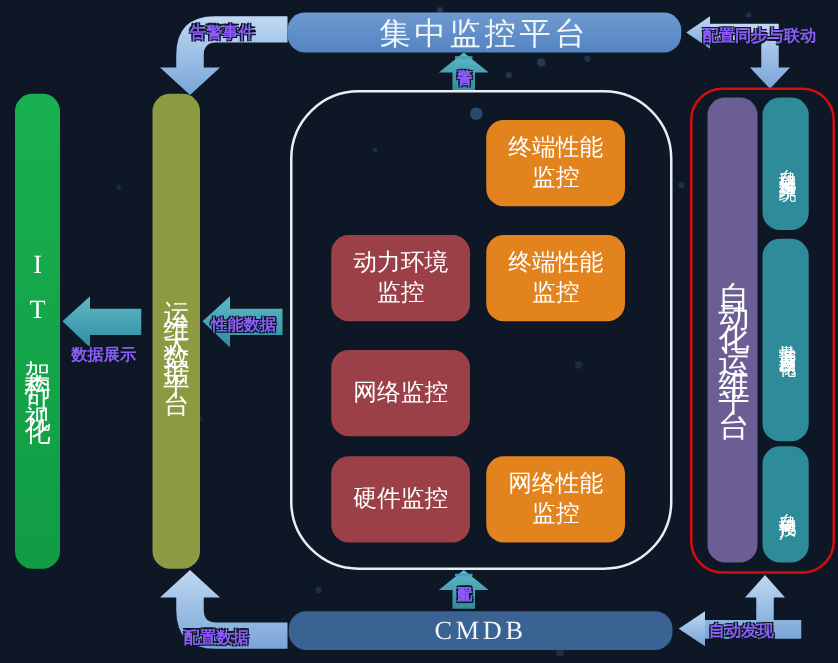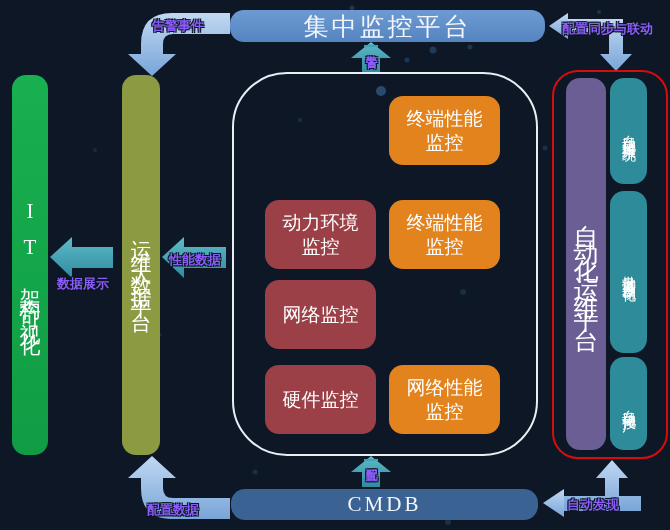--- a/index.html
+++ b/index.html
@@ -45,21 +45,21 @@
   .mbox {
     width:111px; height:69px; color:#fff;
     display:flex; align-items:center; justify-content:center;
     text-align:center; font-size:19px; line-height:1.25;
   }
   .mbox .wrap4 { display:inline-block; width:4.15em; }
   .maroon { background:#9b4046; }
   .orange { background:#e2831e; }
   .col-left  { left:265px; }
   .col-right { left:389px; }
-  .row1 { top:96px; } .row2 { top:188px;margin-top:12px; } .row3 { top:280px; } .row4 { top:365px; }
+  .row1 { top:96px; } .row2 { top:188px; } .row3 { top:280px; } .row4 { top:365px; }
   #automation-outline {
     left:552px; top:70px; width:112px; height:385px;
     border:2.5px solid #d60d0d; border-radius:26px;
   }
   #automation-bar {
     left:566px; top:78px; width:40px; height:372px;
     background:#6b5e94; font-size:25px; letter-spacing:17px;
   }
   .tealbox {
     left:610px; width:37px; background:#2e8b99; color:#fff;

